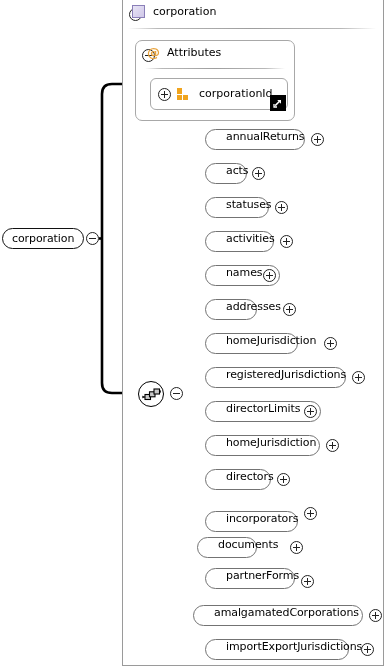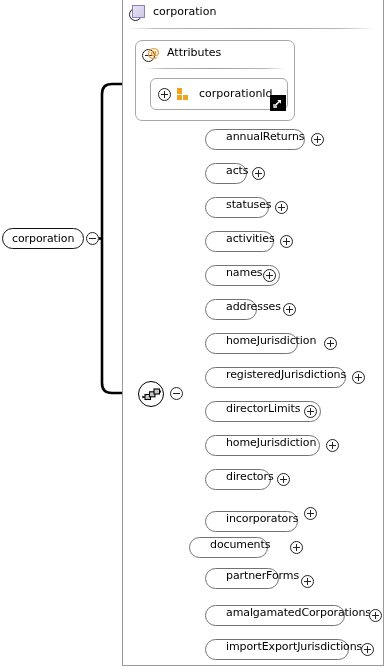--- a/index.html
+++ b/index.html
@@ -367,29 +367,29 @@
       </div>
       <div class="pm plus" style="left: 326px; top: 439px;"></div>
       <div class="elem" style="left: 205px; top: 469px; width: 66px;">
         <span>directors</span>
       </div>
       <div class="pm plus" style="left: 277px; top: 473px;"></div>
       <div class="elem" style="left: 205px; top: 503px; width: 93px; margin-top: 8px;">
         <span>incorporators</span>
       </div>
       <div class="pm plus" style="left: 304px; top: 507px;"></div>
-      <div class="elem" style="left: 189px; top: 537px; width: 79px;">
+      <div class="elem" style="left: 197px; top: 537px; width: 60px;">
         <span>documents</span>
       </div>
       <div class="pm plus" style="left: 290px; top: 541px;"></div>
-      <div class="elem" style="left: 205px; top: 568px; width: 74px;">
+      <div class="elem" style="left: 205px; top: 568px; width: 90px;">
         <span>partnerForms</span>
       </div>
       <div class="pm plus" style="left: 301px; top: 575px;"></div>
-      <div class="elem" style="left: 205px; top: 605px; width: 140px;">
+      <div class="elem" style="left: 193px; top: 605px; width: 170px;">
         <span>amalgamatedCorporations</span>
       </div>
       <div class="pm plus" style="left: 369px; top: 609px;"></div>
       <div class="elem" style="left: 205px; top: 639px; width: 144px;">
         <span>importExportJurisdictions</span>
       </div>
       <div class="pm plus" style="left: 361px; top: 643px;"></div>
     </div>
 
 </div>

